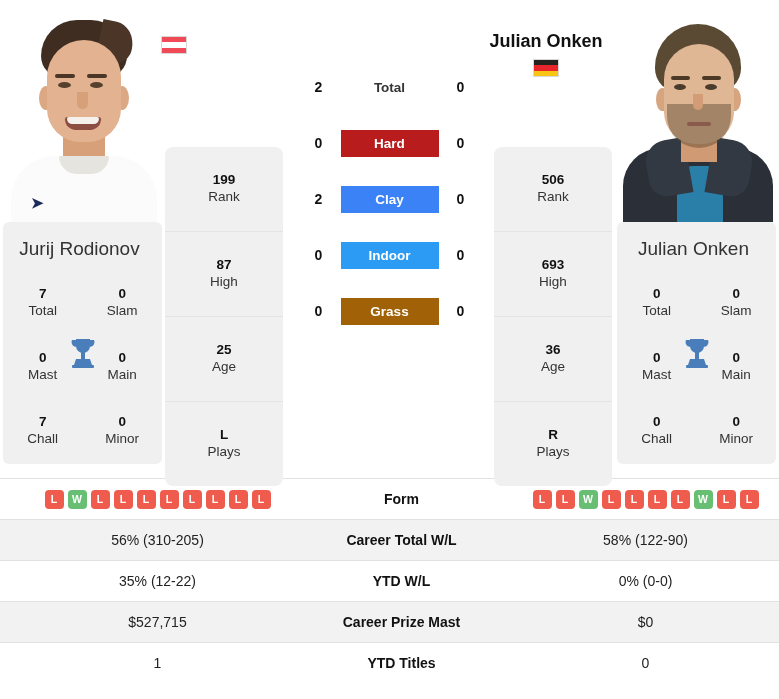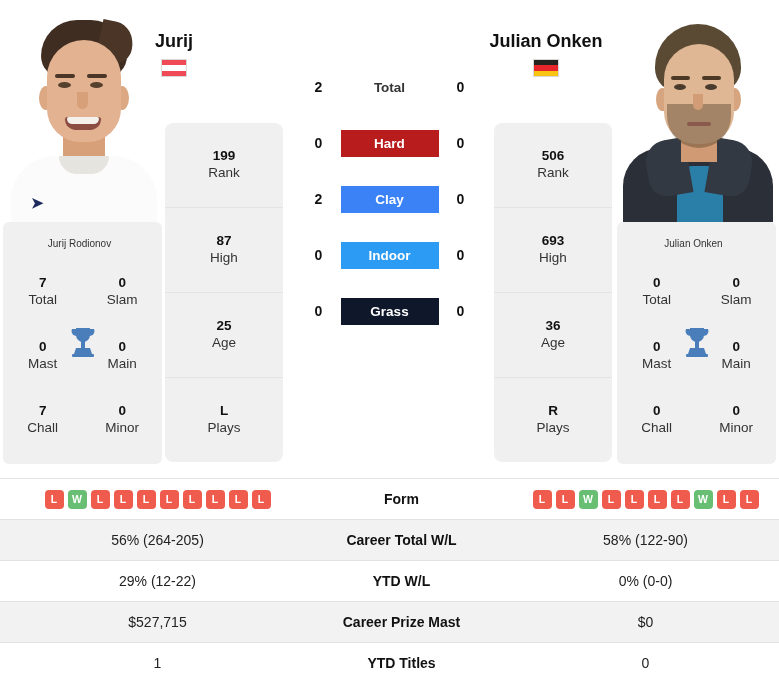--- a/index.html
+++ b/index.html
@@ -262,21 +262,21 @@
     box-sizing: border-box;
   }
   .titles-card {
     width: 159px;
     margin: 0 auto;
     padding: 10px 0 14px 0;
     height: 242px;
   }
   .titles-name {
     text-align: center;
-    font-size: 10px;
+    font-size: 19px;
     color: #333333;
     padding: 6px 8px 4px 2px;
     line-height: 1.2;
   }
   .titles-grid {
     position: relative;
     margin-top: 6px;
   }
   .titles-row {
     display: flex;
@@ -312,20 +312,21 @@
   
   .stat-col {
     width: 120px;
     flex: 0 0 120px;
     margin-top: 123px;
   }
   .stat-card {
     width: 118px;
     border-radius: 8px;
     overflow: hidden;
+    margin-top: 24px;
   }
   .stat-item {
     height: 84px;
     display: flex;
     flex-direction: column;
     align-items: center;
     justify-content: center;
     border-bottom: 1px solid #e4e4e4;
     line-height: 1.25;
   }
@@ -544,21 +545,20 @@
         <div class="stat-item">
           <div class="num">L</div>
           <div class="lbl">Plays</div>
         </div>
       </div>
     </div>
 
     <div class="center-col">
 
       <div class="name-block name-left">
-        <div>Jurij</div>
         <div class="flag flag-at">
           <span class="b1"></span>
             <span class="b2"></span>
             <span class="b3"></span>
         </div>
       </div>
 
       <div class="name-block name-right">
         <div>Julian Onken</div>
         <div class="flag flag-de">
@@ -589,21 +589,21 @@
         </div>
 
         <div class="srow">
           <div class="sval">0</div>
           <div class="sbadge" style="background: rgb(43, 155, 244);">Indoor</div>
           <div class="sval">0</div>
         </div>
 
         <div class="srow">
           <div class="sval">0</div>
-          <div class="sbadge" style="background: #0f172a;">Grass</div>
+          <div class="sbadge" style="background: #a16207;">Grass</div>
           <div class="sval">0</div>
         </div>
 
       </div>
     </div>
 
     <div class="stat-col">
       <div class="card stat-card">
         <div class="stat-item">
           <div class="num">506</div>
@@ -722,26 +722,26 @@
               <div class="form-badge l">L</div>
               <div class="form-badge l">L</div>
               <div class="form-badge l">L</div>
               <div class="form-badge w">W</div>
               <div class="form-badge l">L</div>
               <div class="form-badge l">L</div>
             </div>
         </td>
       </tr>
       <tr class="alt">
-        <td class="side">56% (264-205)</td>
+        <td class="side">56% (310-205)</td>
         <td class="label">Career Total W/L</td>
         <td class="side">58% (122-90)</td>
       </tr>
       <tr>
-        <td class="side">29% (12-22)</td>
+        <td class="side">35% (12-22)</td>
         <td class="label">YTD W/L</td>
         <td class="side">0% (0-0)</td>
       </tr>
       <tr class="alt">
         <td class="side">$527,715</td>
         <td class="label">Career Prize Mast</td>
         <td class="side">$0</td>
       </tr>
       <tr>
         <td class="side">1</td>

